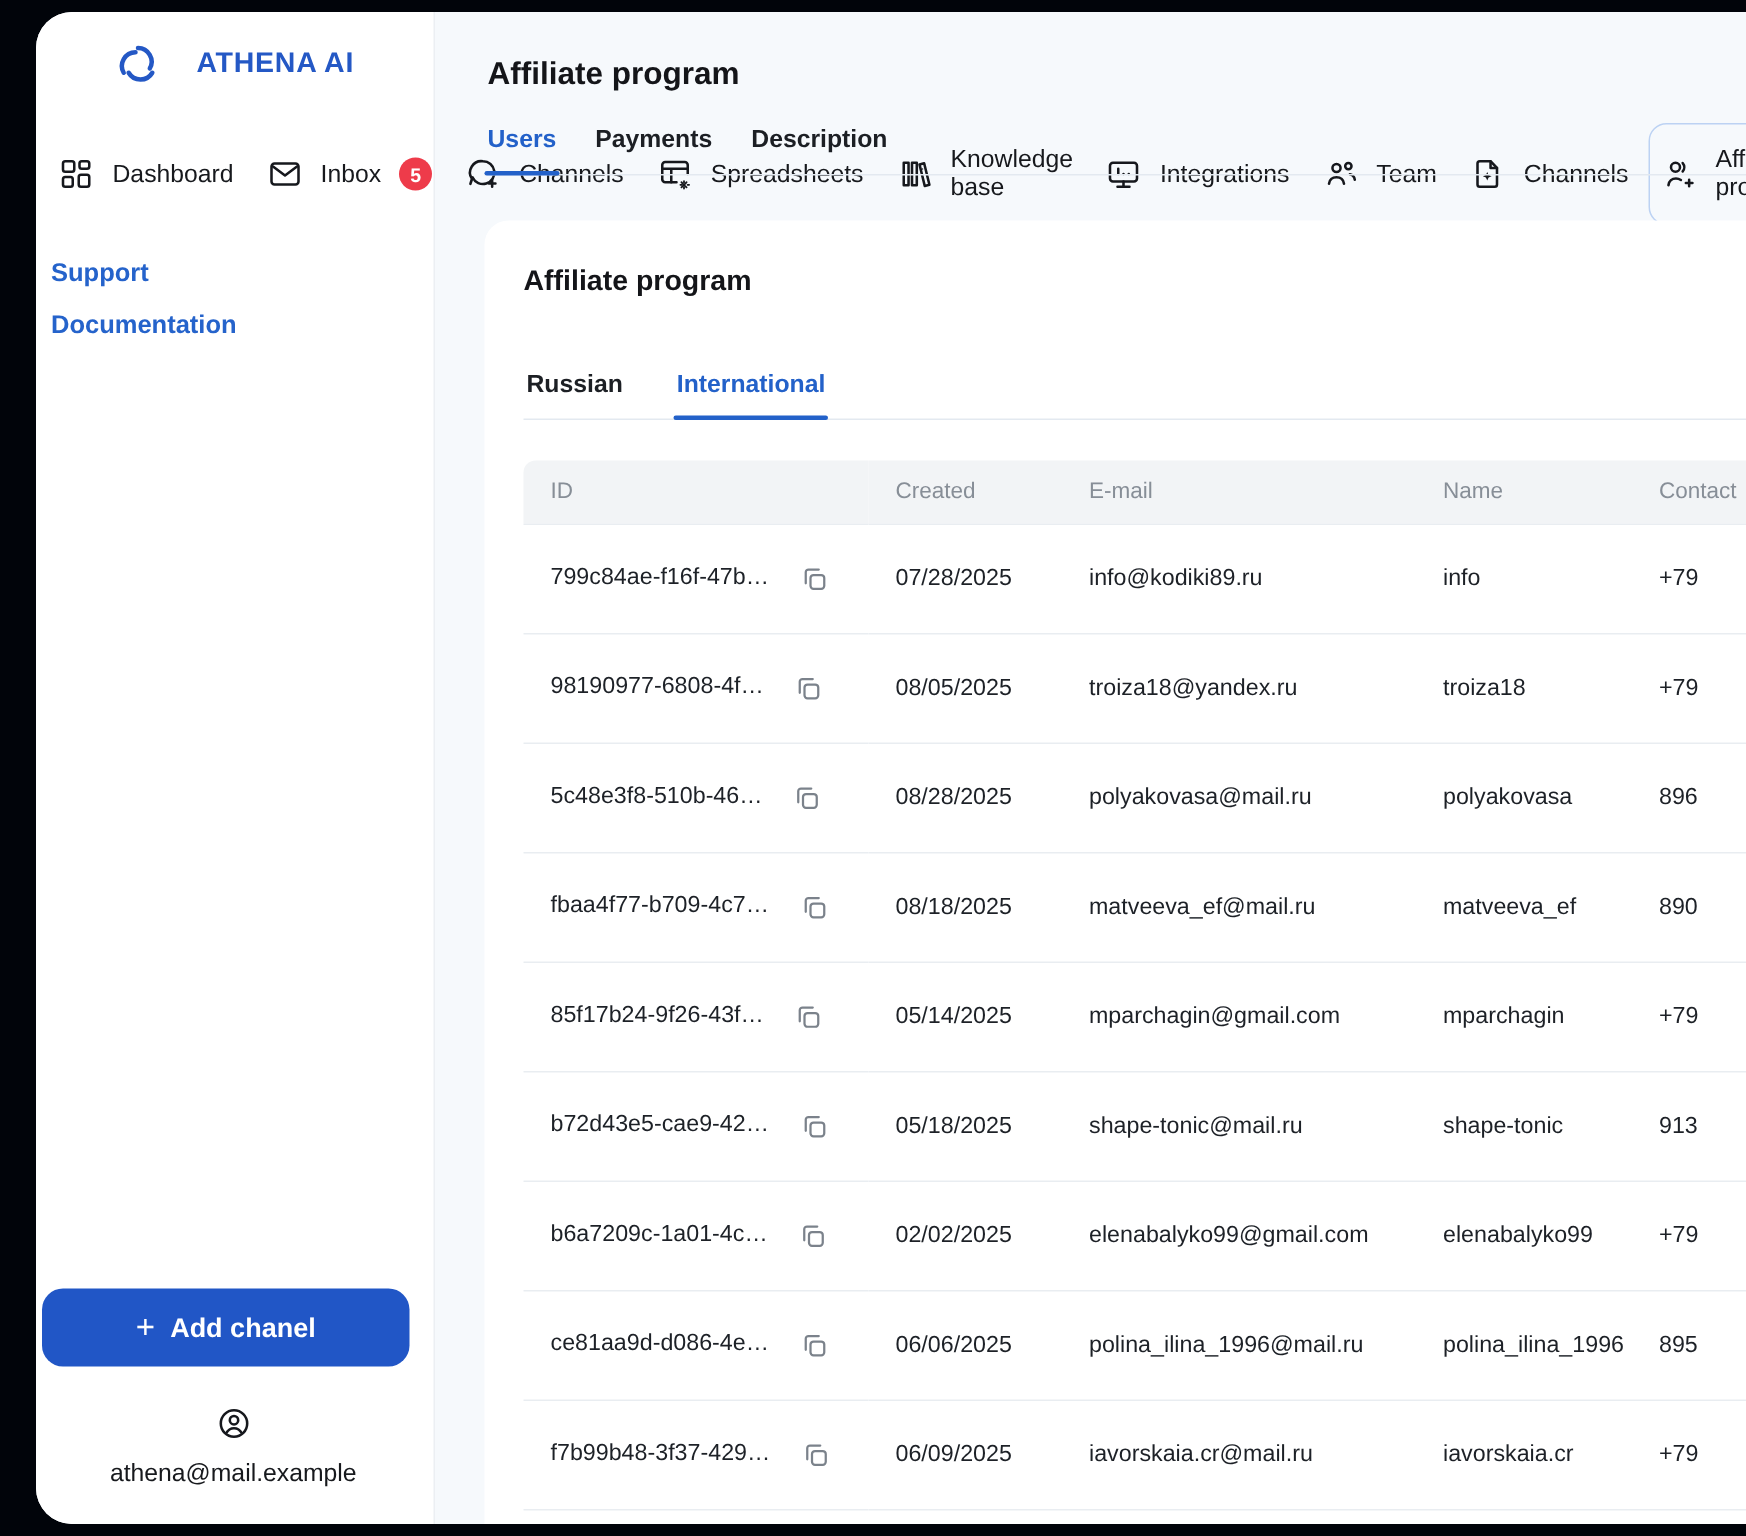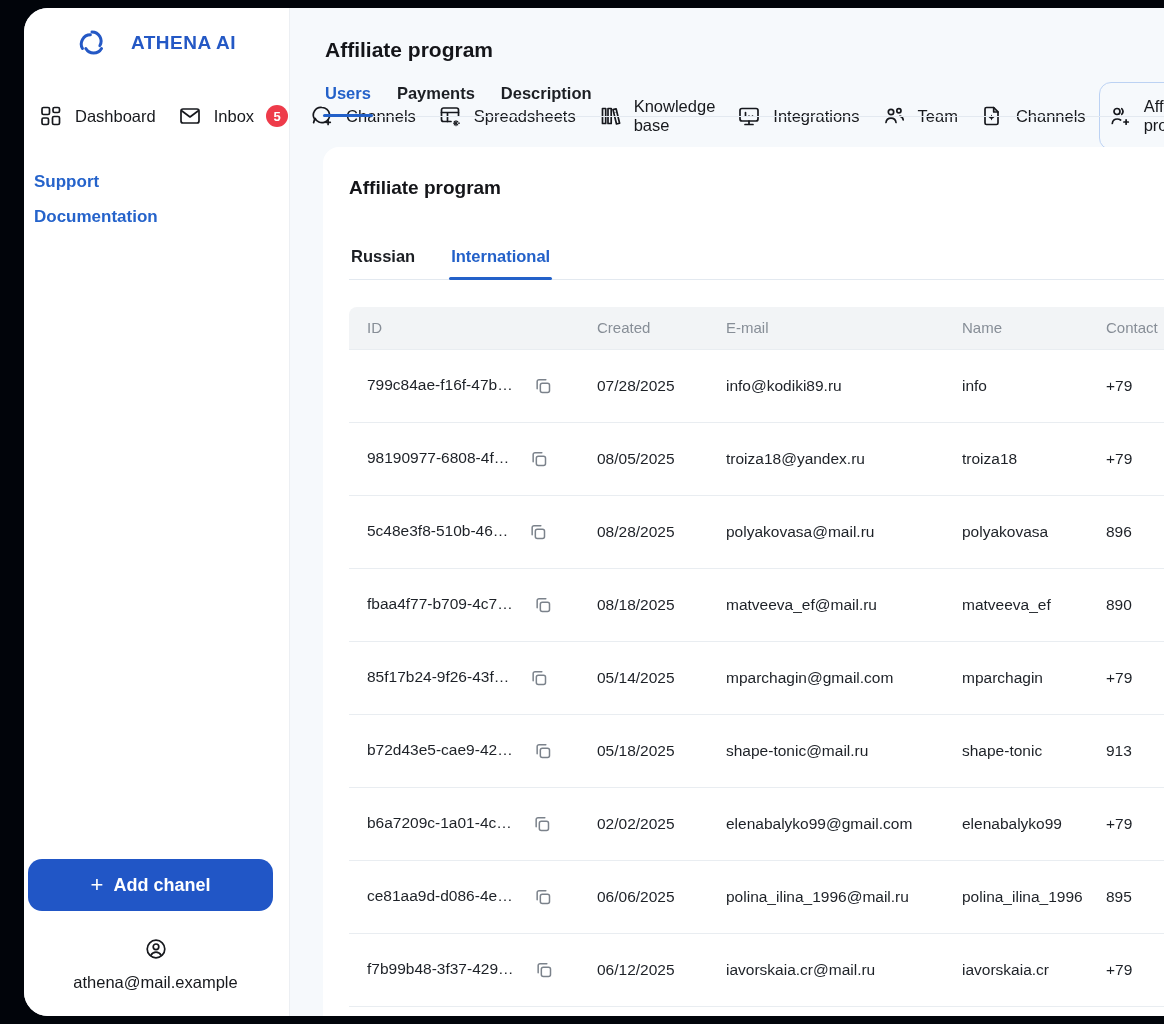--- a/index.html
+++ b/index.html
@@ -380,21 +380,21 @@
       <div class="id-wrap">
         <span>f7b99b48-3f37-429…</span>
         <button class="copy-btn">
           <svg width="20" height="20" viewBox="0 0 24 24" fill="none" stroke="#7b828b" stroke-width="1.8" stroke-linecap="round" stroke-linejoin="round">
             <rect x="8.8" y="8.8" width="11" height="11" rx="2.4"></rect>
             <path d="M5 15.4V6.6a2.2 2.2 0 0 1 2.2-2.2h8.2"></path>
           </svg>
         </button>
       </div>
     </td>
-    <td>06/12/2025</td>
+    <td>06/09/2025</td>
     <td>iavorskaia.cr@mail.ru</td>
     <td>iavorskaia.cr</td>
     <td>+79</td>
   </tr>
 </tbody>
         </table>
       </div>
     </section>
   </main>
 </div>

